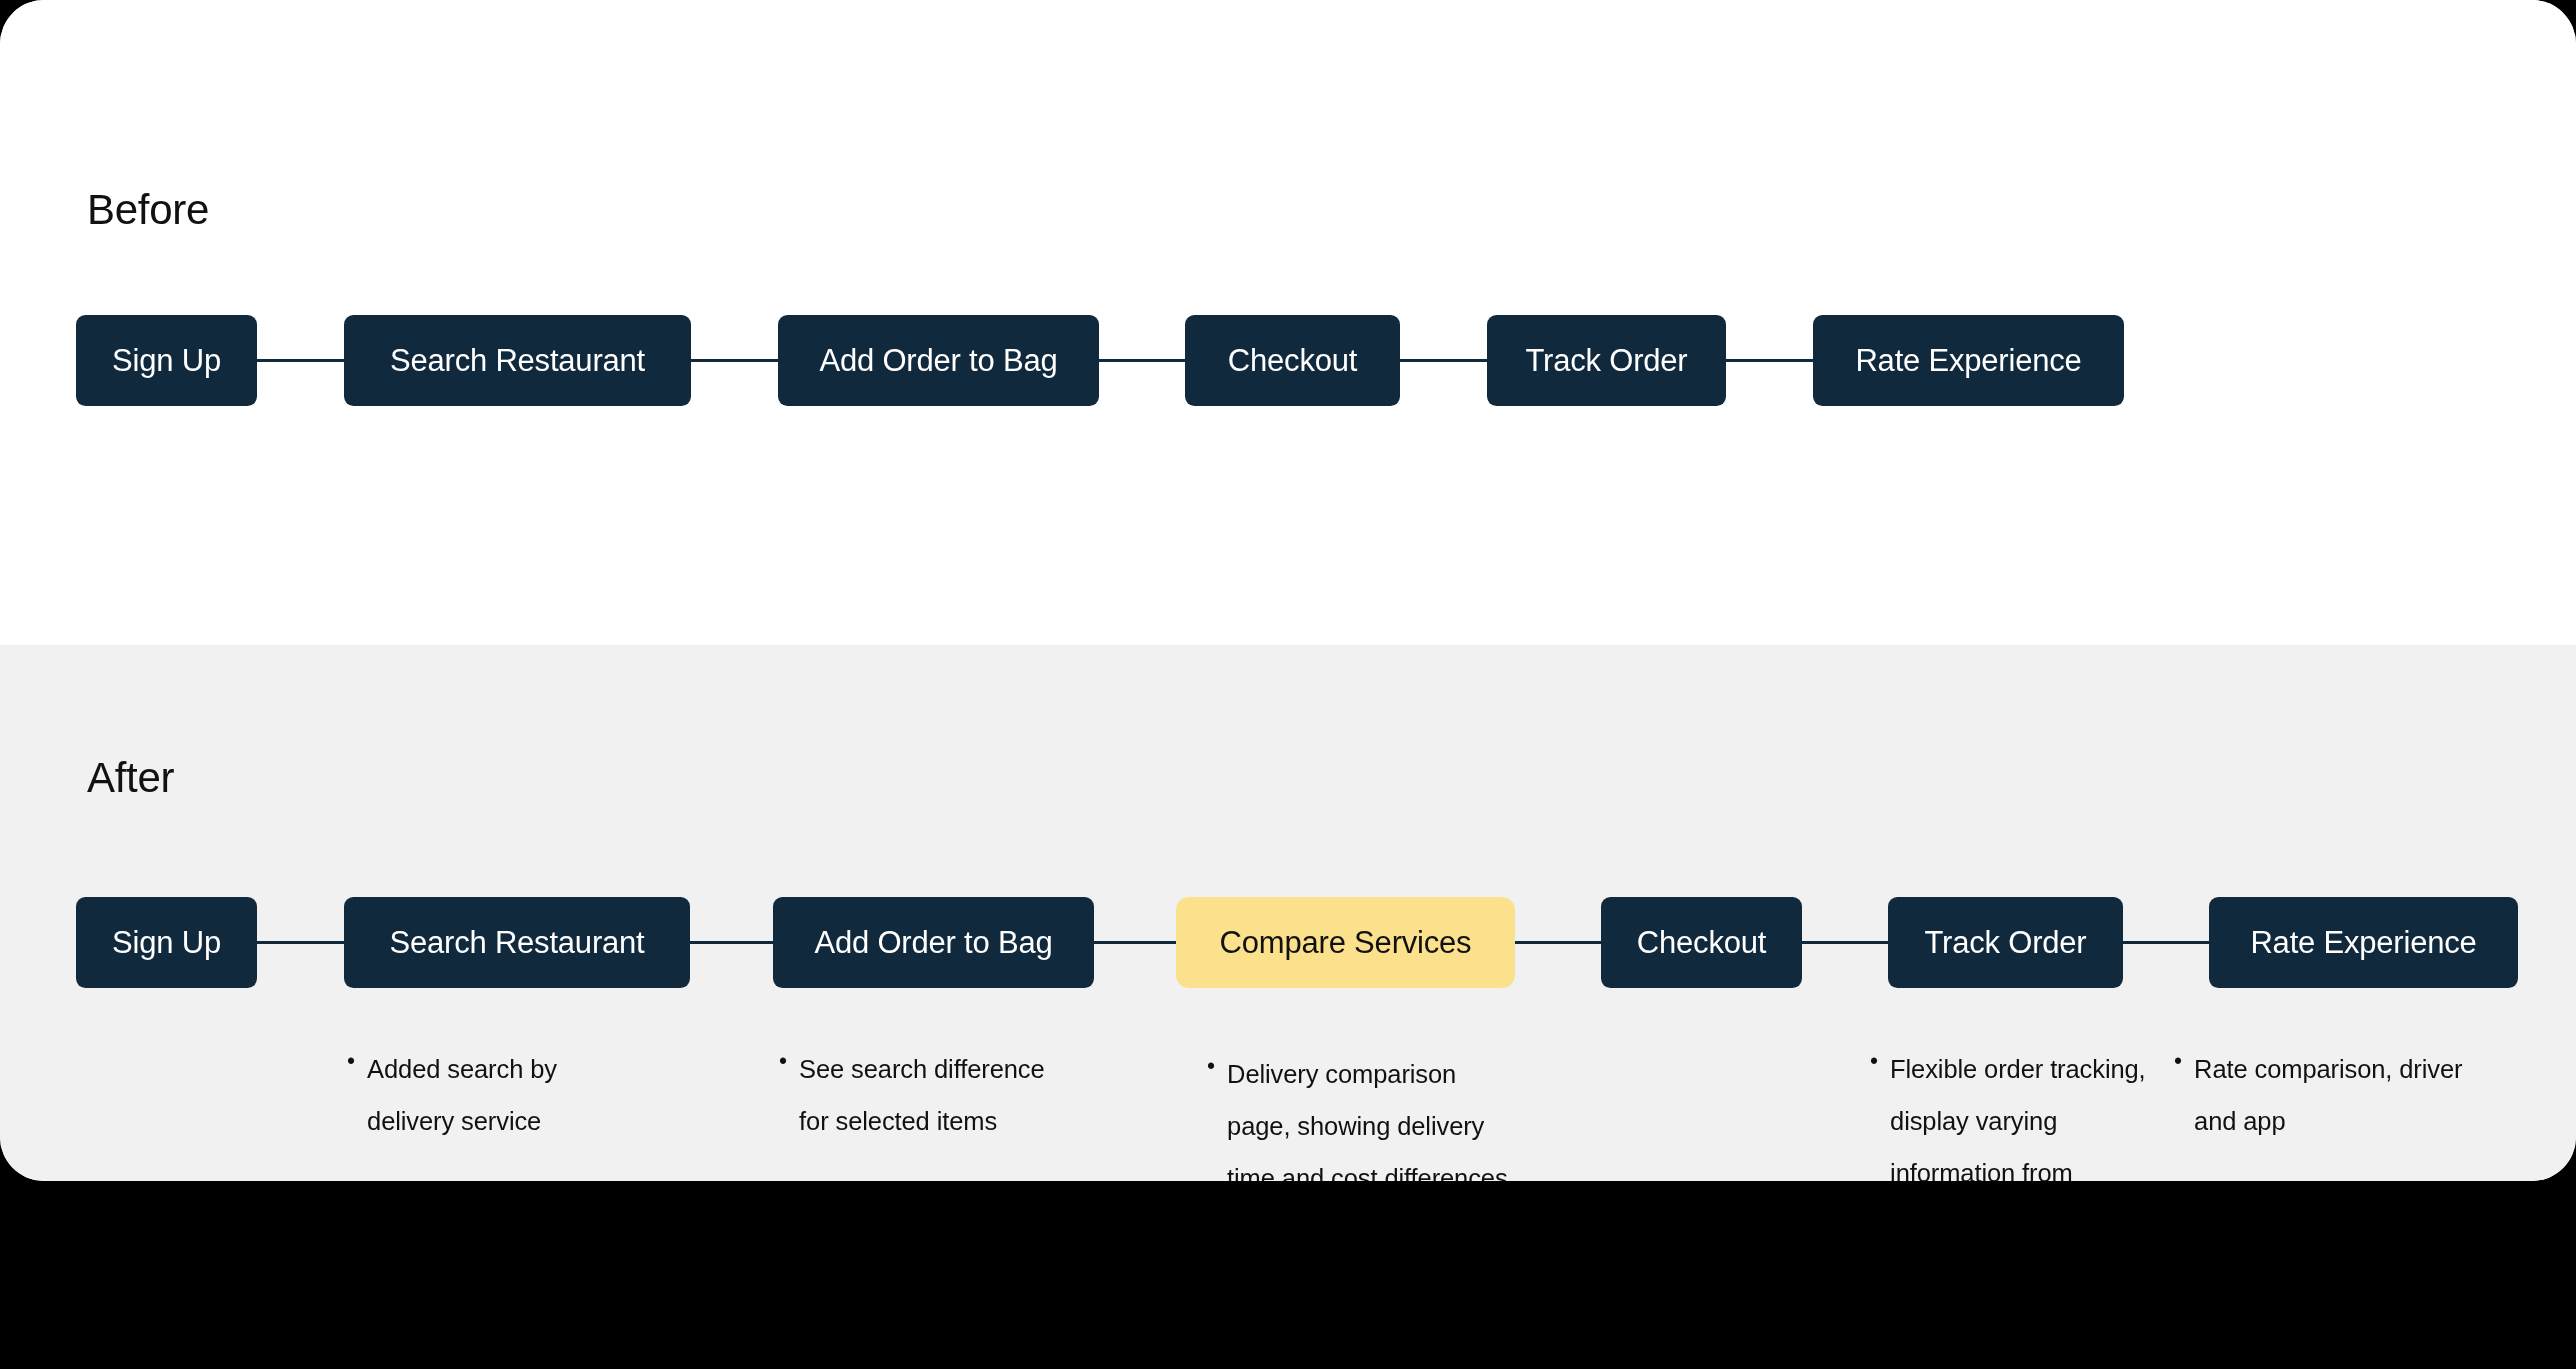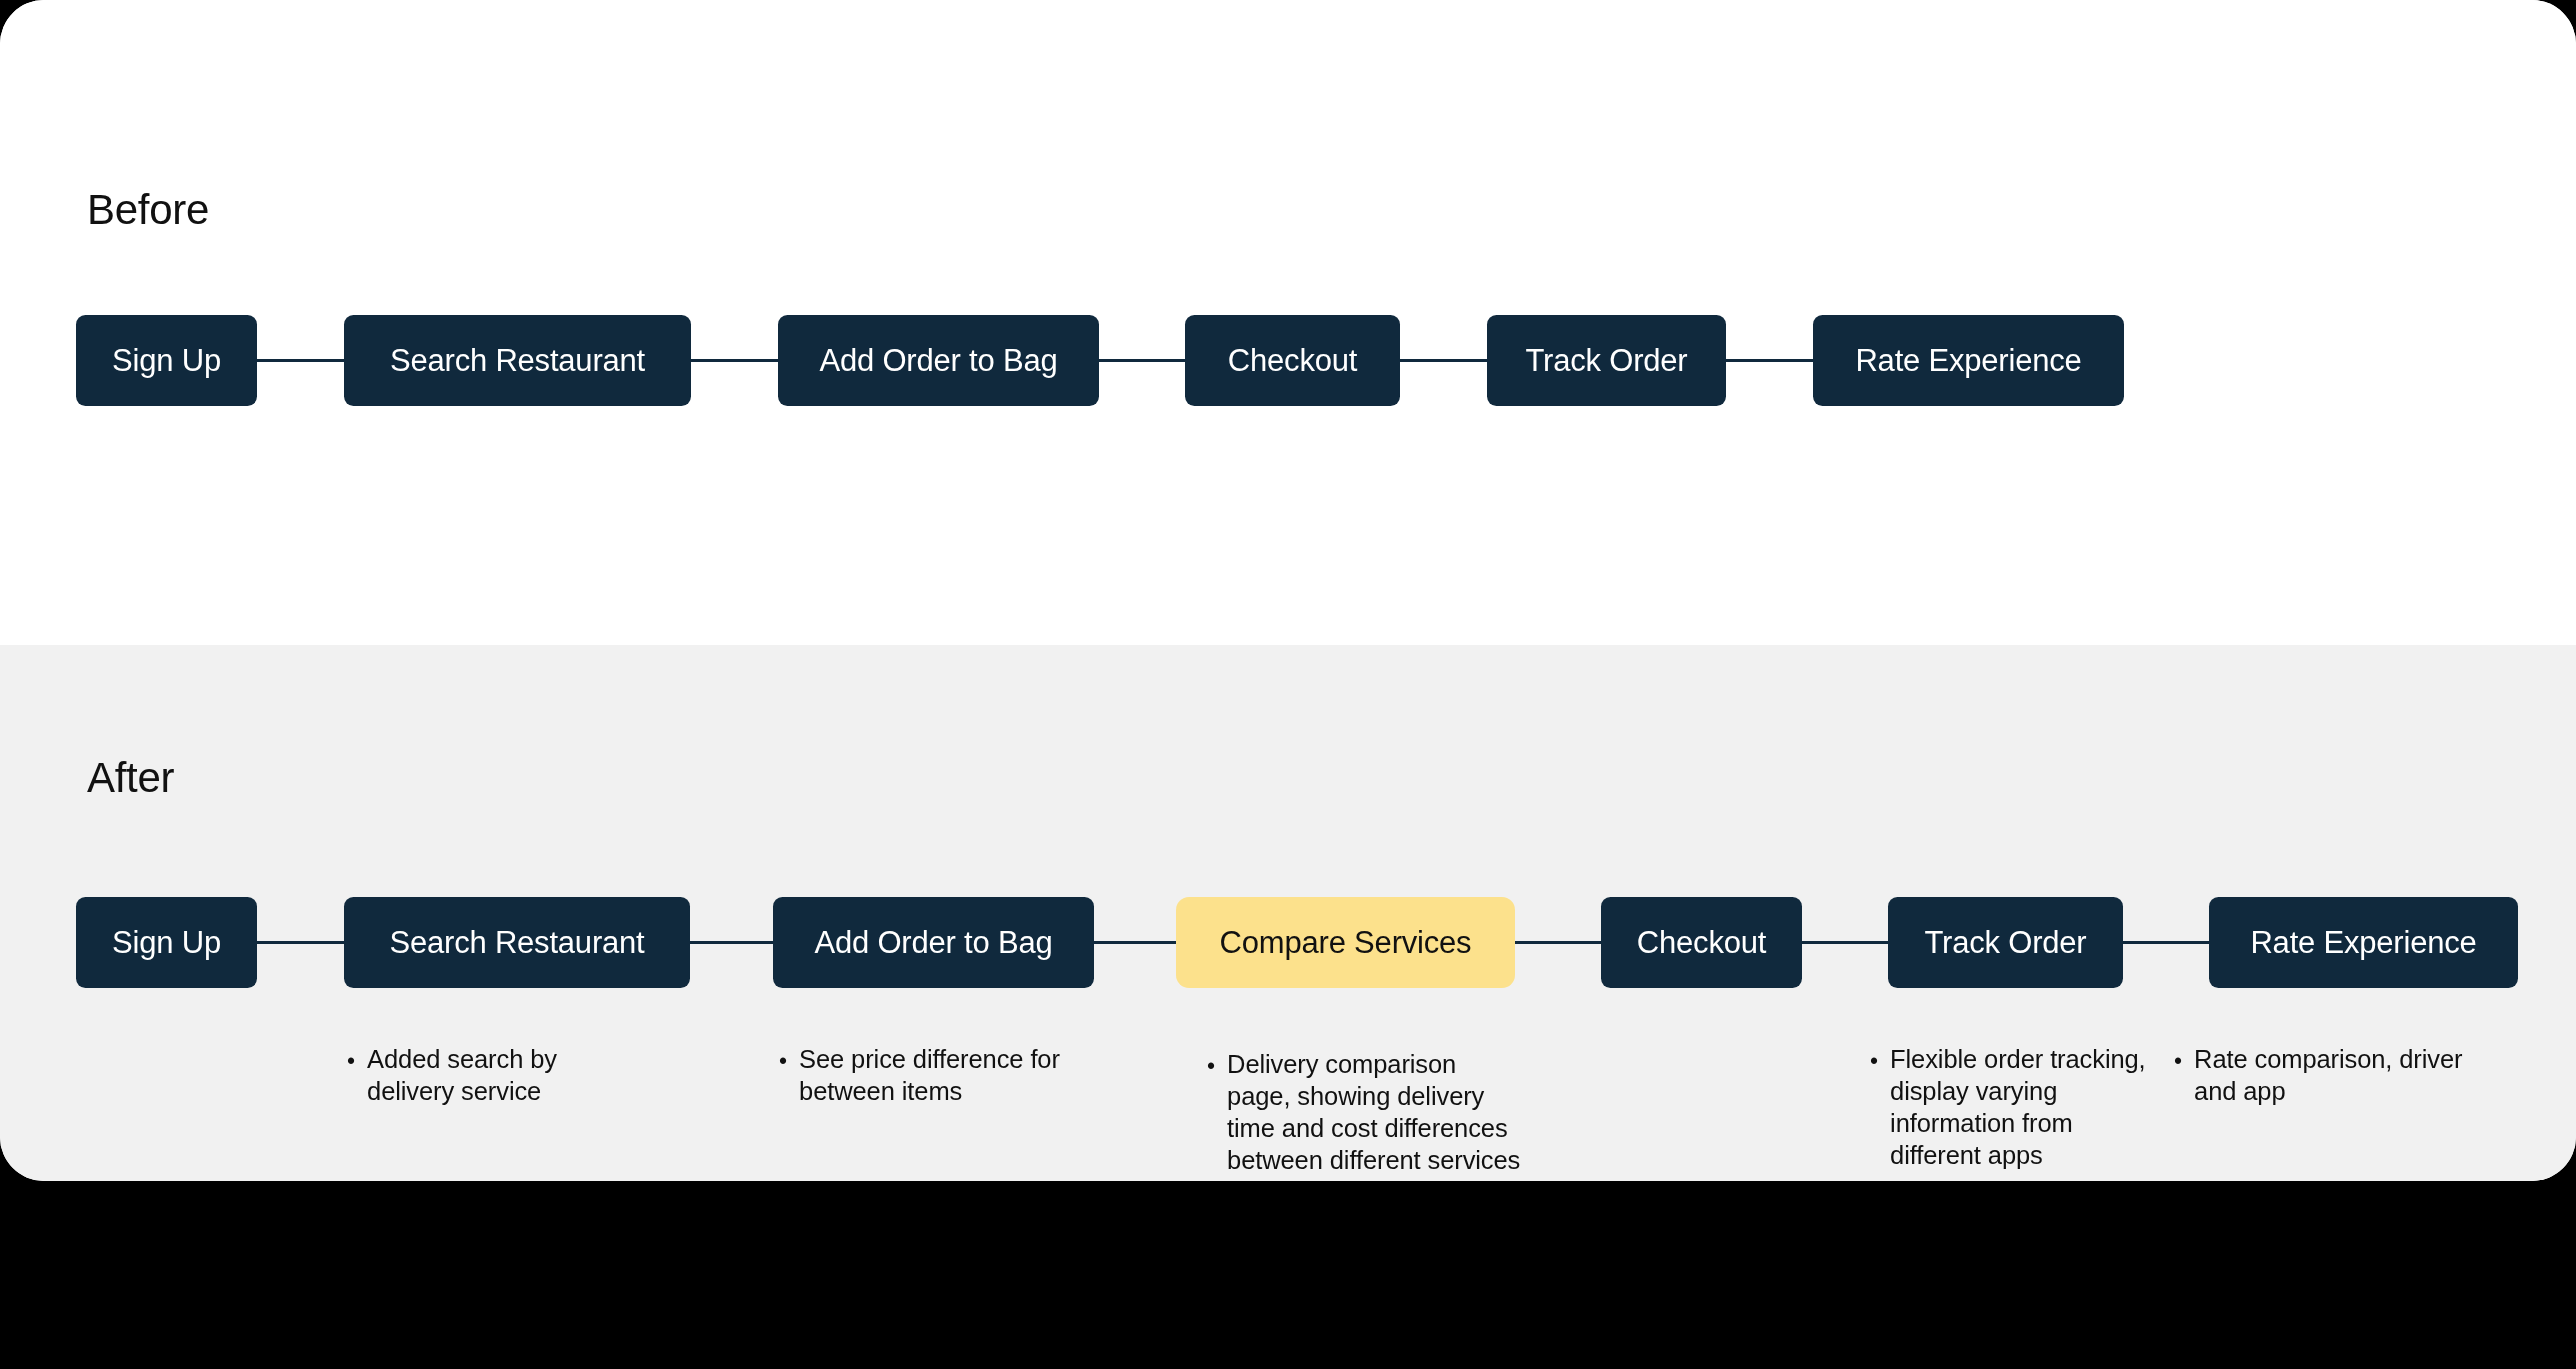--- a/index.html
+++ b/index.html
@@ -105,21 +105,21 @@
   .anno .bullet {
     color: #111111;
     font-size: 23px;
     line-height: 36px;
     margin-right: 12px;
     flex: none;
   }
   .anno .anno-text {
     color: #111111;
     font-size: 25.5px;
-    line-height: 32px;
+    line-height: 52px;
     font-weight: 400;
     letter-spacing: -0.1px;
   }
 </style>
 </head>
 <body>
 
 <div class="card">
 
   <div class="section-before">
@@ -184,21 +184,21 @@
         <span>Rate Experience</span>
       </div>
     </div>
   <div class="annotations" id="annotations">
       <div class="anno" style="left: 271px; top: 0px; width: 295px;">
         <span class="bullet">•</span>
         <span class="anno-text">Added search by delivery service</span>
       </div>
       <div class="anno" style="left: 703px; top: 0px; width: 295px;">
         <span class="bullet">•</span>
-        <span class="anno-text">See price difference for between items</span>
+        <span class="anno-text">See search difference for selected items</span>
       </div>
       <div class="anno" style="left: 1131px; top: 5.4px; width: 315px;">
         <span class="bullet">•</span>
         <span class="anno-text">Delivery comparison page, showing delivery time and cost differences between different services</span>
       </div>
       <div class="anno" style="left: 1794px; top: 0px; width: 288px;">
         <span class="bullet">•</span>
         <span class="anno-text">Flexible order tracking, display varying information from different apps</span>
       </div>
       <div class="anno" style="left: 2098px; top: 0px; width: 295px;">

